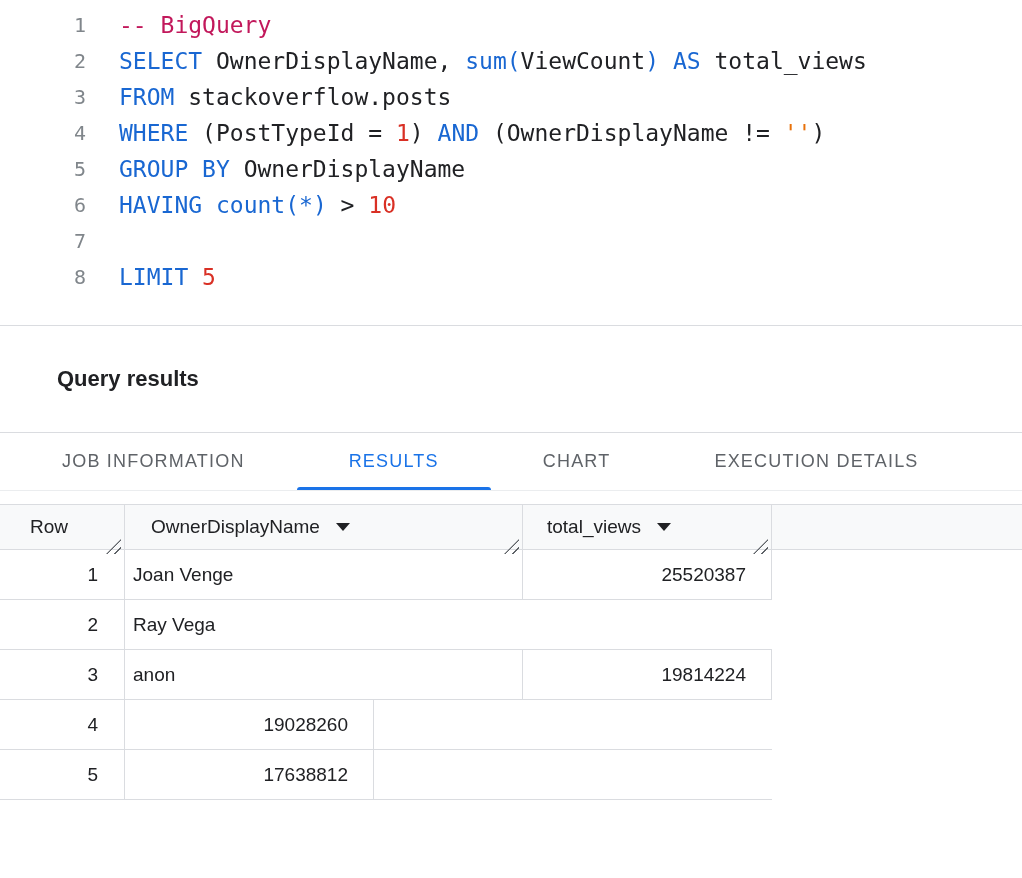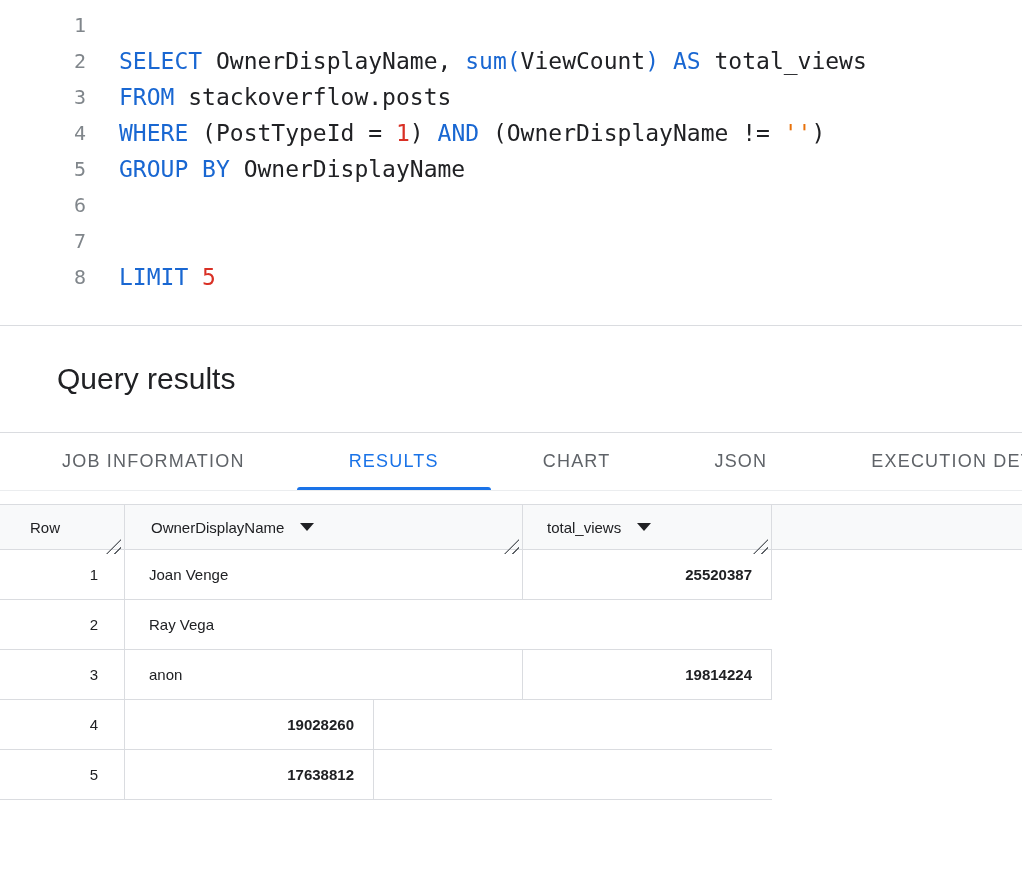--- a/index.html
+++ b/index.html
@@ -19,63 +19,64 @@
   .tok-kw{color:var(--keyword);}
   .tok-fn{color:var(--function);}
   .tok-comment{color:var(--comment);}
   .tok-num{color:var(--number);}
   .tok-str{color:var(--string);}
   .tok-plain{color:var(--plain);margin-top:28px;}
 
   
   .results-title-bar{height:107px;display:flex;align-items:center;padding-left:57px;
     border-bottom:1px solid #dadce0;}
-  .title{font-size:30px;font-weight:400;color:#202124;}
+  .title{font-size:22px;font-weight:700;color:#202124;}
 
   
   .tabbar{height:58px;display:flex;align-items:stretch;padding-left:10px;
     border-bottom:1px solid #ebedef;text-align:right;}
   .tab{position:relative;display:flex;align-items:center;padding:0 52px;cursor:pointer;}
   .tab-label{font-size:18px;font-weight:500;letter-spacing:1.2px;color:#5f6368;white-space:nowrap;}
   .tab.active .tab-label{color:var(--accent);}
   .tab.active::after{content:"";position:absolute;left:0;right:0;bottom:0;height:3px;
     background:var(--accent);border-radius:3px 3px 0 0;}
 
   
-  .rtable{margin-top:13px;font-size:15px;border-radius:30px;}
+  .rtable{margin-top:13px;font-size:19px;border-radius:30px;}
   .thead{display:flex;height:46px;background:#f8f9fa;
     border-top:1px solid #dadce0;border-bottom:1px solid #dadce0;}
   .th{position:relative;display:flex;align-items:center;}
   .th-label{font-weight:500;color:#202124;white-space:nowrap;}
   .th-row{width:124px;padding-left:30px;}
   .th-name{width:398px;padding-left:26px;border-left:1px solid #dadce0;}
   .th-views{width:250px;padding-left:24px;border-left:1px solid #dadce0;border-right:1px solid #dadce0;}
   .th-fill{flex:1;}
   .dropdown-arrow{width:0;height:0;border-left:7px solid transparent;border-right:7px solid transparent;
     border-top:8px solid #202124;margin-left:16px;cursor:pointer;flex:none;}
   .resize-handle{position:absolute;right:3px;bottom:-5px;width:15px;height:15px;z-index:2;
     clip-path:polygon(100% 0,100% 100%,0 100%);
     background:repeating-linear-gradient(135deg,#5f6368 0 1.6px,transparent 1.6px 5.2px);
     cursor:col-resize;}
   .tr{display:flex;height:50px;width:772px;border-bottom:1px solid #dadce0;background:#fff;}
   .td{display:flex;align-items:center;color:#202124;}
   .td-row{width:124px;justify-content:flex-end;padding-right:26px;}
-  .td-name{width:398px;padding-left:24px;border-left:1px solid #dadce0;}
-  .td-views{width:250px;justify-content:flex-end;padding-right:19px;
-    border-left:1px solid #dadce0;border-right:1px solid #dadce0;font-weight:bold;}
+  .td-name{width:398px;padding-left:8px;border-left:1px solid #dadce0;}
+  .td-views{width:250px;justify-content:flex-end;padding-right:25px;
+    border-left:1px solid #dadce0;border-right:1px solid #dadce0;}
 </style>
 </head>
 <body>
 
 <div class="app">
 
   <div class="editor">
     <div>
   <div class="code-line">
     <span class="ln">1</span>
+    <span class="code-text"><span class="tok-comment">-- BigQuery</span></span>
   </div>
 
   <div class="code-line">
     <span class="ln">2</span>
     <span class="code-text"><span class="tok-kw">SELECT</span><span class="tok-plain"> OwnerDisplayName, </span><span class="tok-fn">sum(</span><span class="tok-plain">ViewCount</span><span class="tok-fn">)</span><span class="tok-plain"> </span><span class="tok-kw">AS</span><span class="tok-plain"> total_views</span></span>
   </div>
 
   <div class="code-line">
     <span class="ln">3</span>
     <span class="code-text"><span class="tok-kw">FROM</span><span class="tok-plain"> stackoverflow.posts</span></span>
@@ -86,20 +87,21 @@
     <span class="code-text"><span class="tok-kw">WHERE</span><span class="tok-plain"> (PostTypeId = </span><span class="tok-num">1</span><span class="tok-plain">) </span><span class="tok-kw">AND</span><span class="tok-plain"> (OwnerDisplayName != </span><span class="tok-str">''</span><span class="tok-plain">)</span></span>
   </div>
 
   <div class="code-line">
     <span class="ln">5</span>
     <span class="code-text"><span class="tok-kw">GROUP BY</span><span class="tok-plain"> OwnerDisplayName</span></span>
   </div>
 
   <div class="code-line">
     <span class="ln">6</span>
+    <span class="code-text"><span class="tok-kw">HAVING</span><span class="tok-plain"> </span><span class="tok-fn">count(*)</span><span class="tok-plain"> &gt; </span><span class="tok-num">10</span></span>
   </div>
 
   <div class="code-line">
     <span class="ln">7</span>
   </div>
 
   <div class="code-line">
     <span class="ln">8</span>
     <span class="code-text"><span class="tok-kw">LIMIT</span><span class="tok-plain"> </span><span class="tok-num">5</span></span>
   </div>
@@ -116,23 +118,20 @@
   </div>
 
   <div class="tab active">
     <span class="tab-label">RESULTS</span>
   </div>
 
   <div class="tab">
     <span class="tab-label">CHART</span>
   </div>
 
-  <div class="tab">
-    <span class="tab-label">JSON</span>
-  </div>
 
   <div class="tab">
     <span class="tab-label">EXECUTION DETAILS</span>
   </div>
 </div>
 
   <div class="rtable">
     <div class="thead">
       <div class="th th-row">
         <span class="th-label">Row</span>

